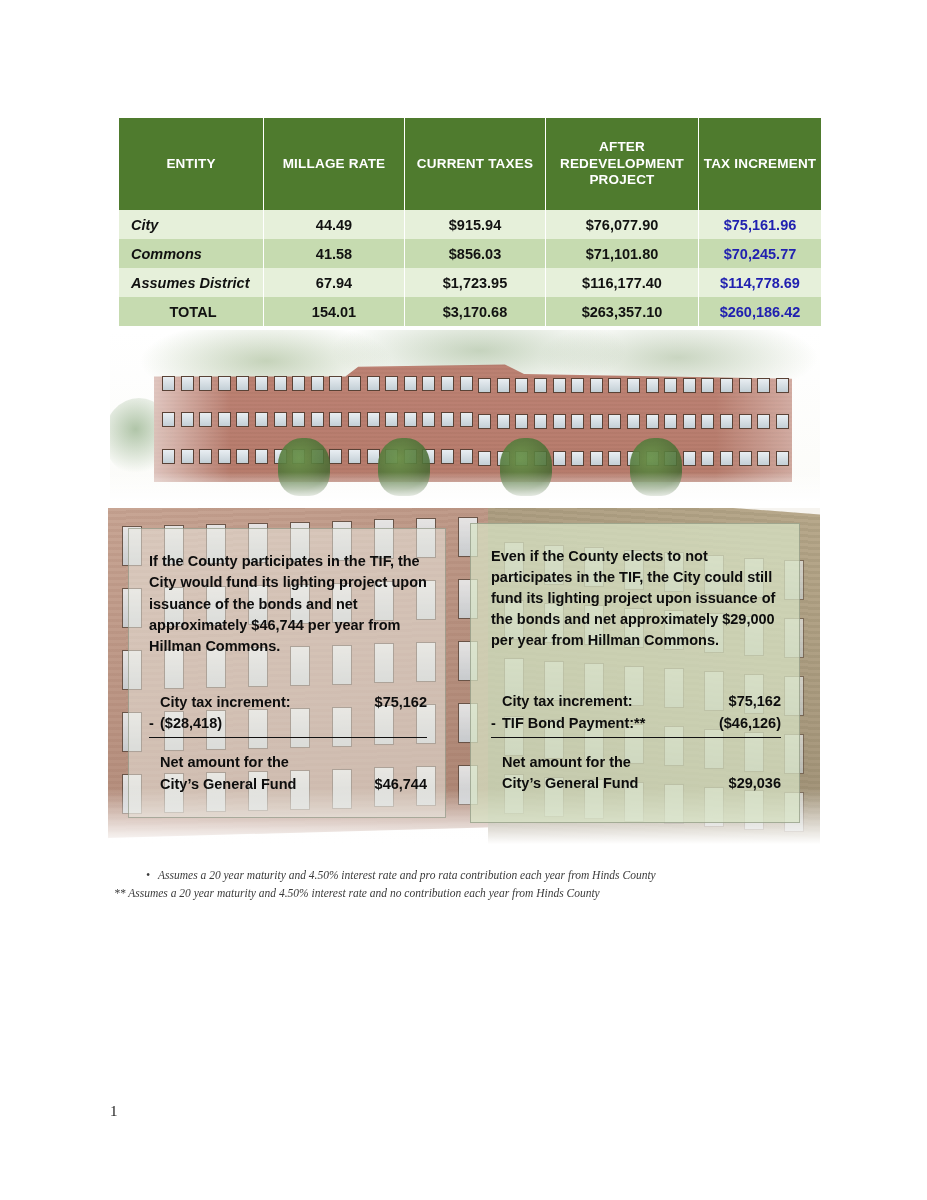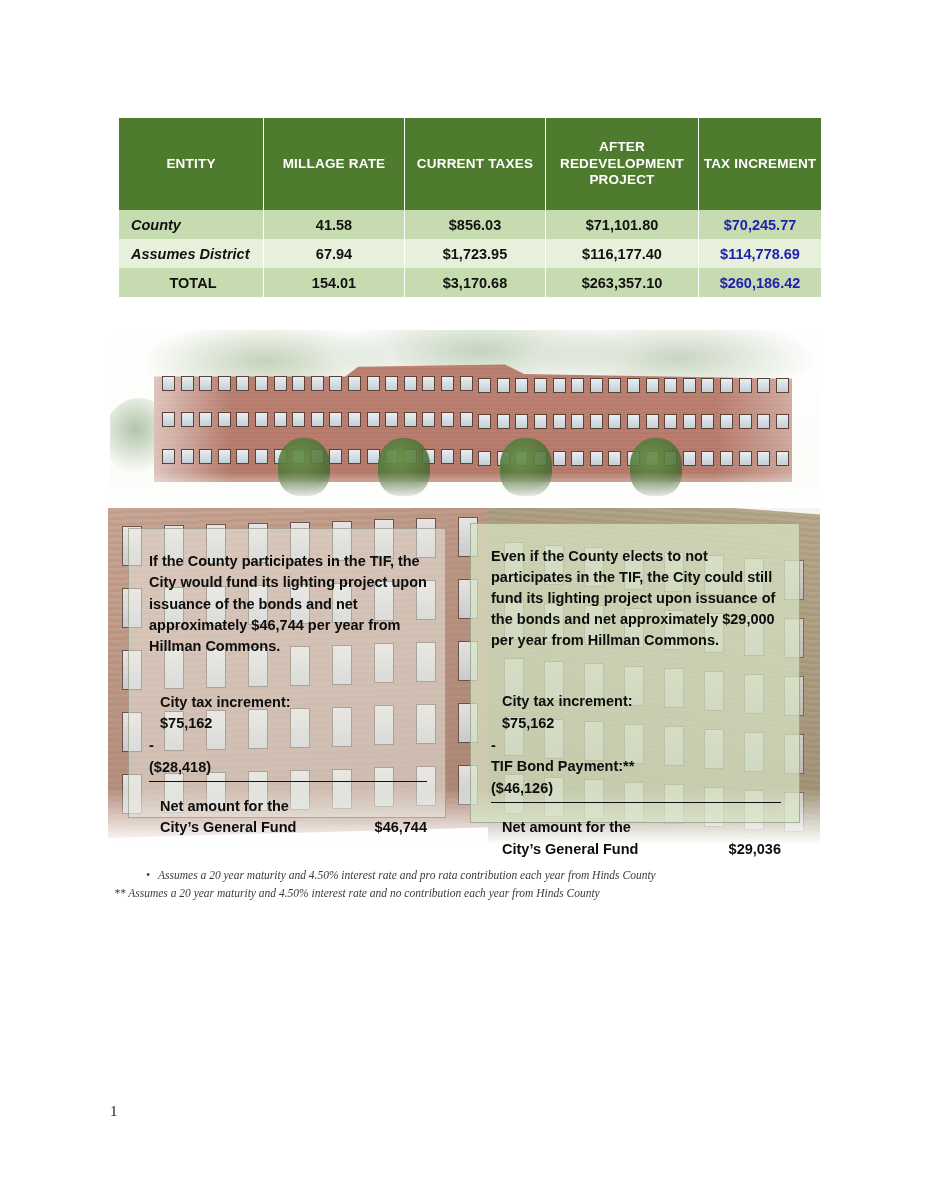--- a/index.html
+++ b/index.html
@@ -176,21 +176,20 @@
   .calc{ margin-top:34px; }
   #panel-right .calc{ margin-top:40px; }
 
   .calc-row{
     display:flex;
     align-items:baseline;
     font-size:14.5px;
     font-weight:bold;
     line-height:1.5;
     position:relative;
-    flex-direction:column;
   }
   .calc-row .minus{
     width:11px;
     flex:0 0 11px;
     text-align:left;
   }
   .calc-row .lbl{ flex:1 1 auto; white-space:nowrap; }
   .calc-row .amt{ flex:0 0 auto; white-space:nowrap; }
 
   .calc-row.indent{ padding-left:11px; }
@@ -251,22 +250,29 @@
   <thead>
     <tr>
       <th>ENTITY</th>
       <th>MILLAGE RATE</th>
       <th>CURRENT TAXES</th>
       <th>AFTER REDEVELOPMENT PROJECT</th>
       <th>TAX INCREMENT</th>
     </tr>
   </thead>
   <tbody>
+    <tr class="row-odd">
+      <td class="entity-cell">City</td>
+      <td>44.49</td>
+      <td>$915.94</td>
+      <td>$76,077.90</td>
+      <td class="increment-cell">$75,161.96</td>
+    </tr>
     <tr class="row-even">
-      <td class="entity-cell">County</td>
+      <td class="entity-cell">Commons</td>
       <td>41.58</td>
       <td>$856.03</td>
       <td>$71,101.80</td>
       <td class="increment-cell">$70,245.77</td>
     </tr>
     <tr class="row-odd">
       <td class="entity-cell">Assumes District</td>
       <td>67.94</td>
       <td>$1,723.95</td>
       <td>$116,177.40</td>

